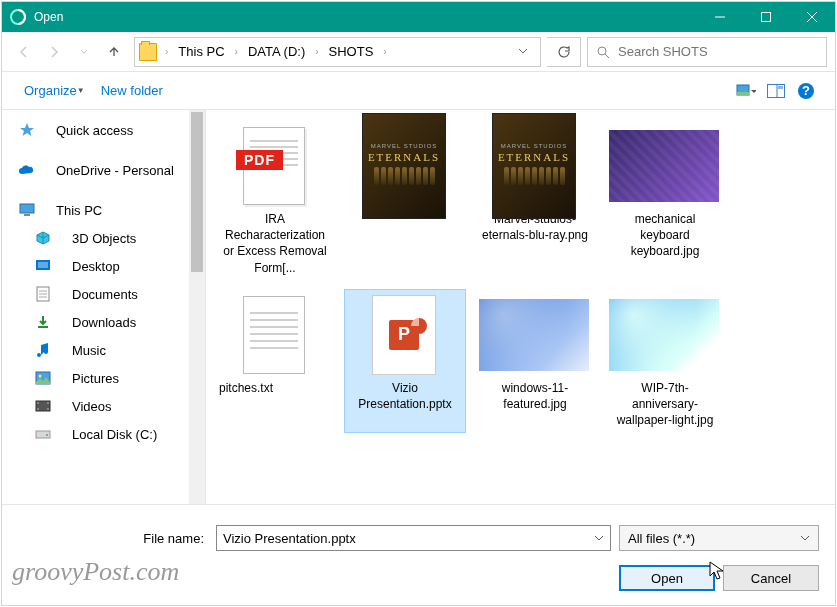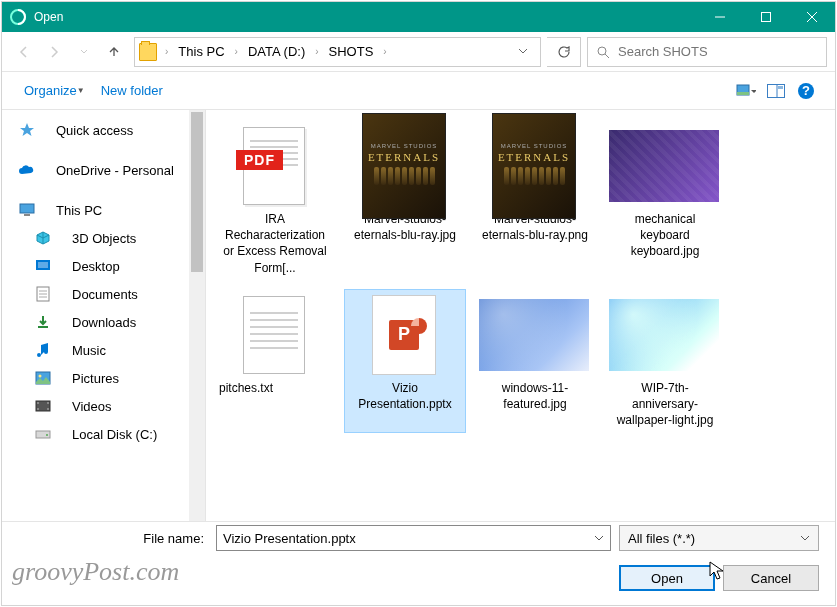--- a/index.html
+++ b/index.html
@@ -32,21 +32,21 @@
 .sbscroll{position:absolute;right:0;top:0;width:16px;height:100%;background:#f0f0f0}
 .sbthumb{position:absolute;right:2px;top:2px;width:12px;height:160px;background:#c2c2c2}
 .sbitem{display:flex;align-items:center;padding:5px 22px 5px 16px;gap:20px;cursor:pointer}
 .sbitem.sub{padding-left:32px}
 .sbicon{width:18px;height:18px;display:flex;align-items:center;justify-content:center}
 .files{flex:1;overflow:auto;padding:10px 8px;display:flex;flex-wrap:wrap;gap:8px;align-content:flex-start}
 .file{width:122px;display:flex;flex-direction:column;align-items:flex-start;padding:4px;border:1px solid transparent;text-align:center}
 .file.selected{background:#cce8ff;border:1px solid #99d1ff}
 .thumb{width:110px;height:82px;display:flex;align-items:center;justify-content:center;margin-bottom:4px}
 .fname{font-size:12px;line-height:1.35;word-wrap:break-word;max-width:118px}
-.footer{padding:3px 16px 14px;border-top:1px solid #e5e5e5}
+.footer{padding:20px 16px 14px;border-top:1px solid #e5e5e5}
 .row{display:flex;align-items:center;gap:8px;margin-bottom:14px}
 .row label{width:190px;text-align:right;padding-right:4px}
 .fninput{flex:1;height:26px;border:1px solid #888;padding:0 6px;display:flex;align-items:center;justify-content:space-between}
 .filter{width:200px;height:26px;border:1px solid #aaa;padding:0 8px;display:flex;align-items:center;justify-content:space-between;background:#f5f5f5}
 .btns{display:flex;justify-content:flex-end;gap:8px}
 .wbtn{width:96px;height:26px;border:1px solid #aaa;background:#e9e9e9;display:flex;align-items:center;justify-content:center;cursor:pointer}
 .wbtn.primary{border:2px solid #0078d4;background:#e5f1fb}
 .watermark{position:absolute;bottom:20px;left:12px;color:#999;font-style:italic;font-size:26px;font-family:Georgia,serif;pointer-events:none}
 .cursor{position:absolute;bottom:26px;right:112px;pointer-events:none}
 
@@ -314,21 +314,20 @@
                 <div class="fig"></div>
                 <div class="fig"></div>
                 <div class="fig"></div>
                 <div class="fig"></div>
                 <div class="fig"></div>
                 <div class="fig"></div>
                 <div class="fig"></div>
               </div>
             </div>
           </div>
-        <div class="fname">Marvel-studios-eternals-blu-ray.jpg</div>
       </div>
       <div class="file">
         <div class="thumb">
             <div class="movie">
               <div class="mtop">MARVEL STUDIOS</div>
               <div class="mtitle">ETERNALS</div>
               <div class="figs">
                 <div class="fig"></div>
                 <div class="fig"></div>
                 <div class="fig"></div>

